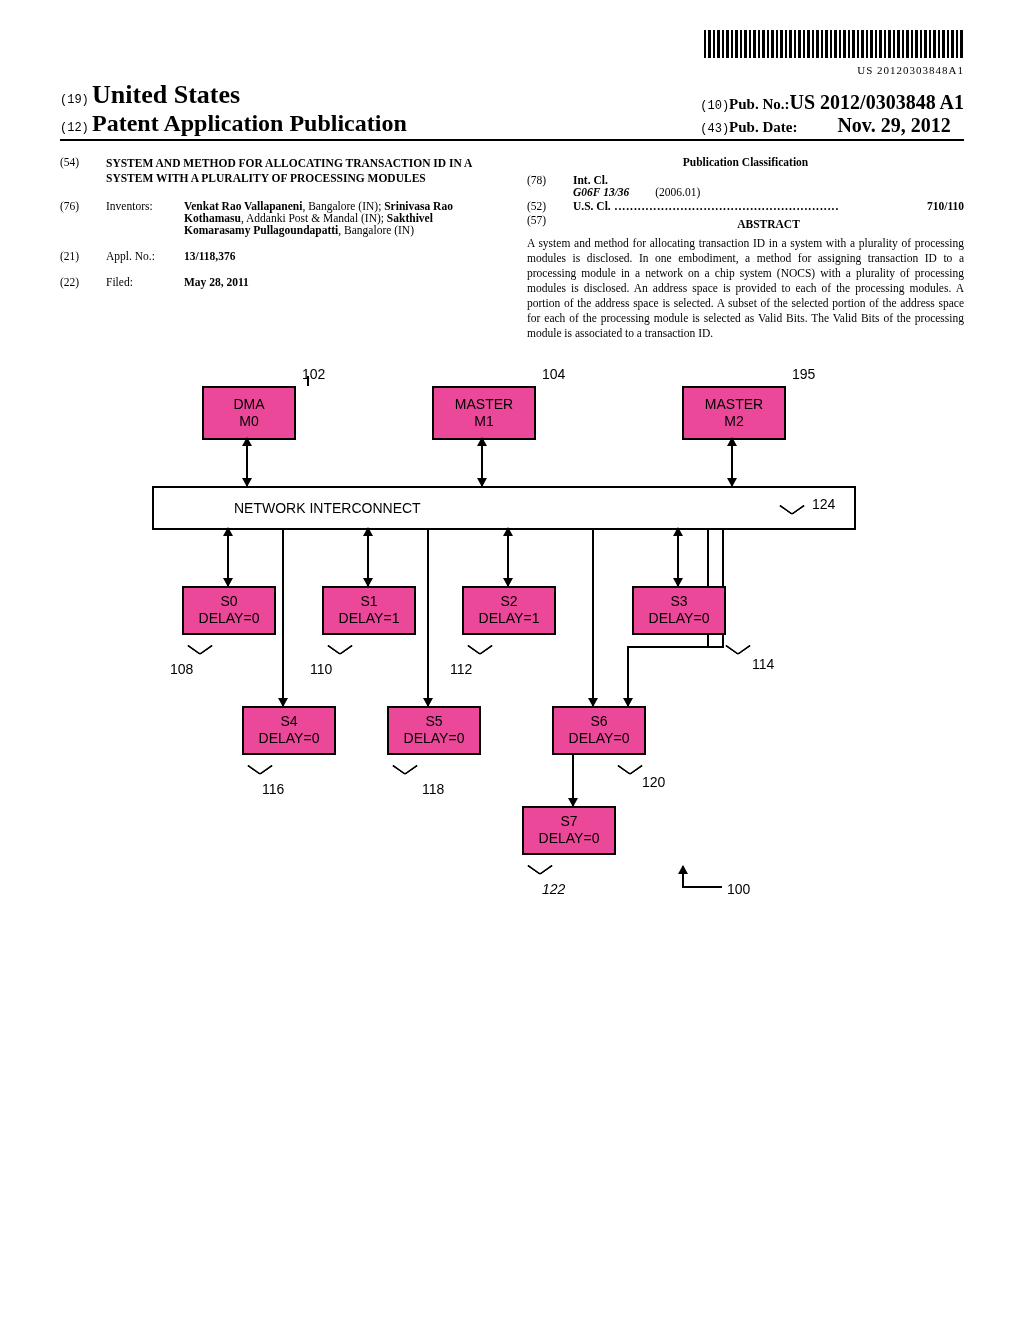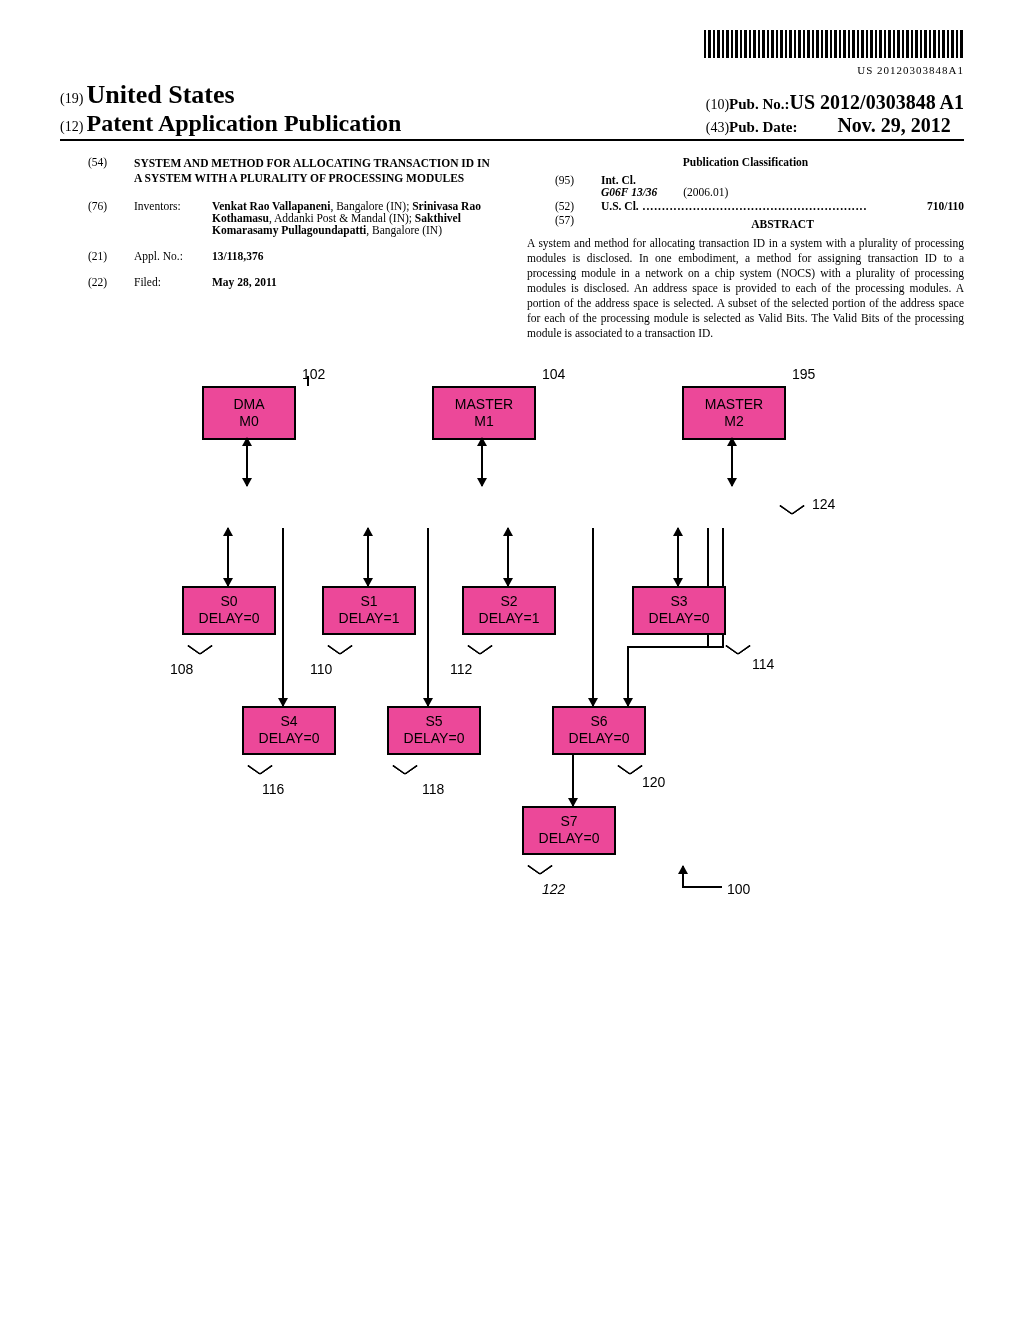--- a/index.html
+++ b/index.html
@@ -64,37 +64,37 @@
     display: flex;
     gap: 0;
     align-items: baseline;
   }
   .pub-date .val {
     font-size: 20px;
     font-weight: bold;
     margin-left: 40px;
   }
   .bold { font-weight: bold; }
-  .field-code { font-size: 14px; }
+  .field-code { font-size: 12px; font-family: Liberation Mono, monospace; }
 
   .two-col {
     display: flex;
     gap: 30px;
     margin-top: 15px;
   }
   .col {
     flex: 1;
     font-size: 11.5px;
   }
   .item {
     display: flex;
     gap: 18px;
     margin-bottom: 14px;
   }
-  .item .code { flex: 0 0 28px; margin-left: 28px; }
+  .item .code { flex: 0 0 28px; }
   .item .label { flex: 0 0 60px; }
   .item .body { flex: 1; }
   .title-54 {
     font-weight: bold;
     line-height: 1.3;
   }
   .classif-head {
     text-align: center;
     font-weight: bold;
     margin-bottom: 6px;
@@ -234,21 +234,21 @@
     <div class="item">
       <div class="code">(22)</div>
       <div class="label">Filed:</div>
       <div class="body bold">May 28, 2011</div>
     </div>
   </div>
 
   <div class="col">
     <div class="classif-head">Publication Classification</div>
     <div class="item" style="margin-bottom:2px">
-      <div class="code">(95)</div>
+      <div class="code">(78)</div>
       <div class="body">
         <span class="bold">Int. Cl.</span><br>
         <span class="bold" style="font-style:italic">G06F 13/36</span>
         &nbsp;&nbsp;&nbsp;&nbsp;&nbsp;&nbsp;&nbsp;
         <span>(2006.01)</span>
       </div>
     </div>
     <div class="item" style="margin-bottom:2px">
       <div class="code">(52)</div>
       <div class="body" style="display:flex;justify-content:space-between">
@@ -282,20 +282,23 @@
   <div class="box" style="left:530px; top:20px; width:100px; height:50px;">
     <div style="white-space:pre">MASTER
 M2</div>
   </div>
   <div class="lbl" style="left:640px; top:0px;">195</div>
 
   <div class="arrow-v both" style="left:94px; top:72px; height:48px;"></div>
   <div class="arrow-v both" style="left:329px; top:72px; height:48px;"></div>
   <div class="arrow-v both" style="left:579px; top:72px; height:48px;"></div>
 
+  <div class="interconnect" style="left:0px; top:120px; width:620px; height:40px;">
+    <span>NETWORK INTERCONNECT</span>
+  </div>
   <div class="tick" style="left:632px; top:132px;"></div>
   <div class="lbl" style="left:660px; top:130px;">124</div>
 
   <div class="arrow-v both" style="left:75px;  top:162px; height:58px;"></div>
   <div class="arrow-v both" style="left:215px; top:162px; height:58px;"></div>
   <div class="arrow-v both" style="left:355px; top:162px; height:58px;"></div>
   <div class="arrow-v both" style="left:525px; top:162px; height:58px;"></div>
 
   <div class="arrow-v down" style="left:130px; top:162px; height:178px;"></div>
   <div class="arrow-v down" style="left:275px; top:162px; height:178px;"></div>

